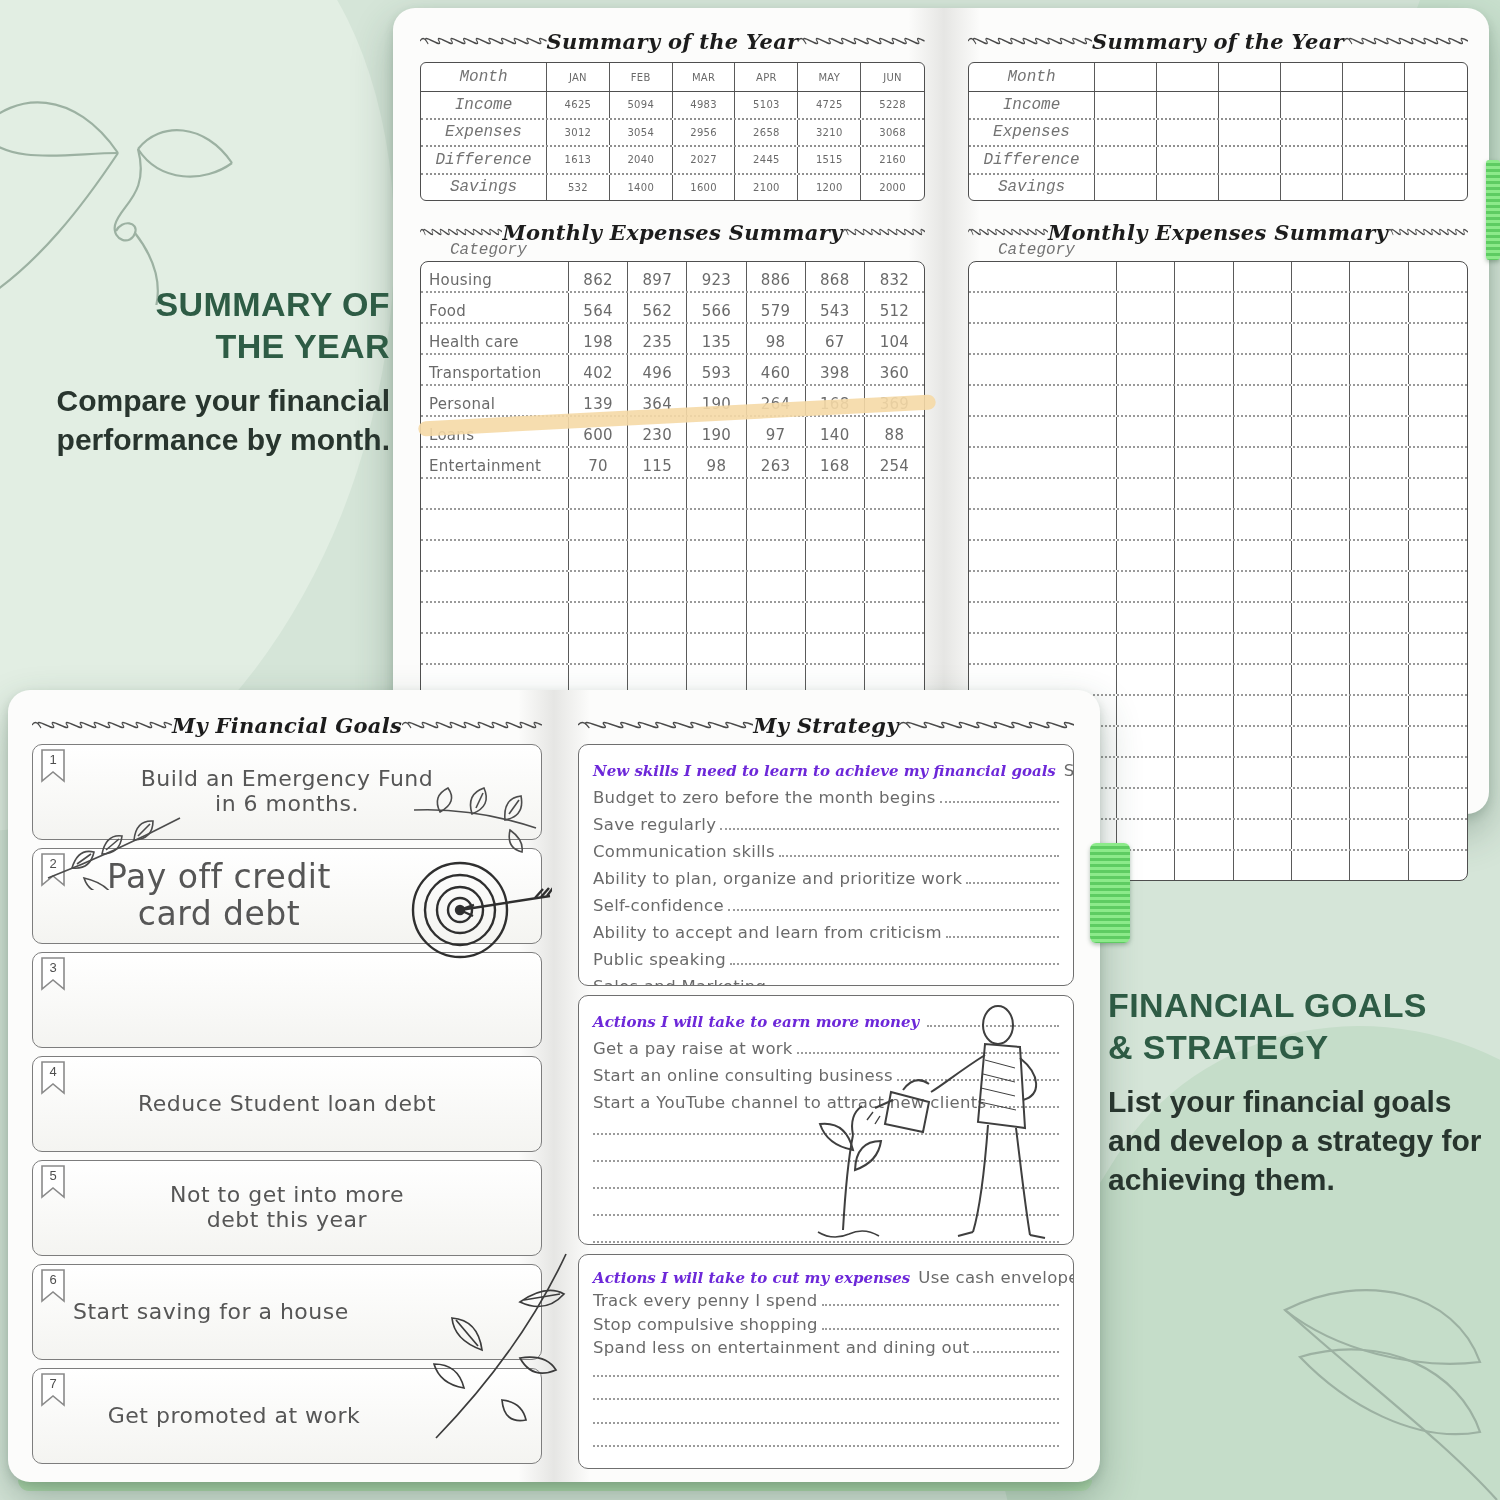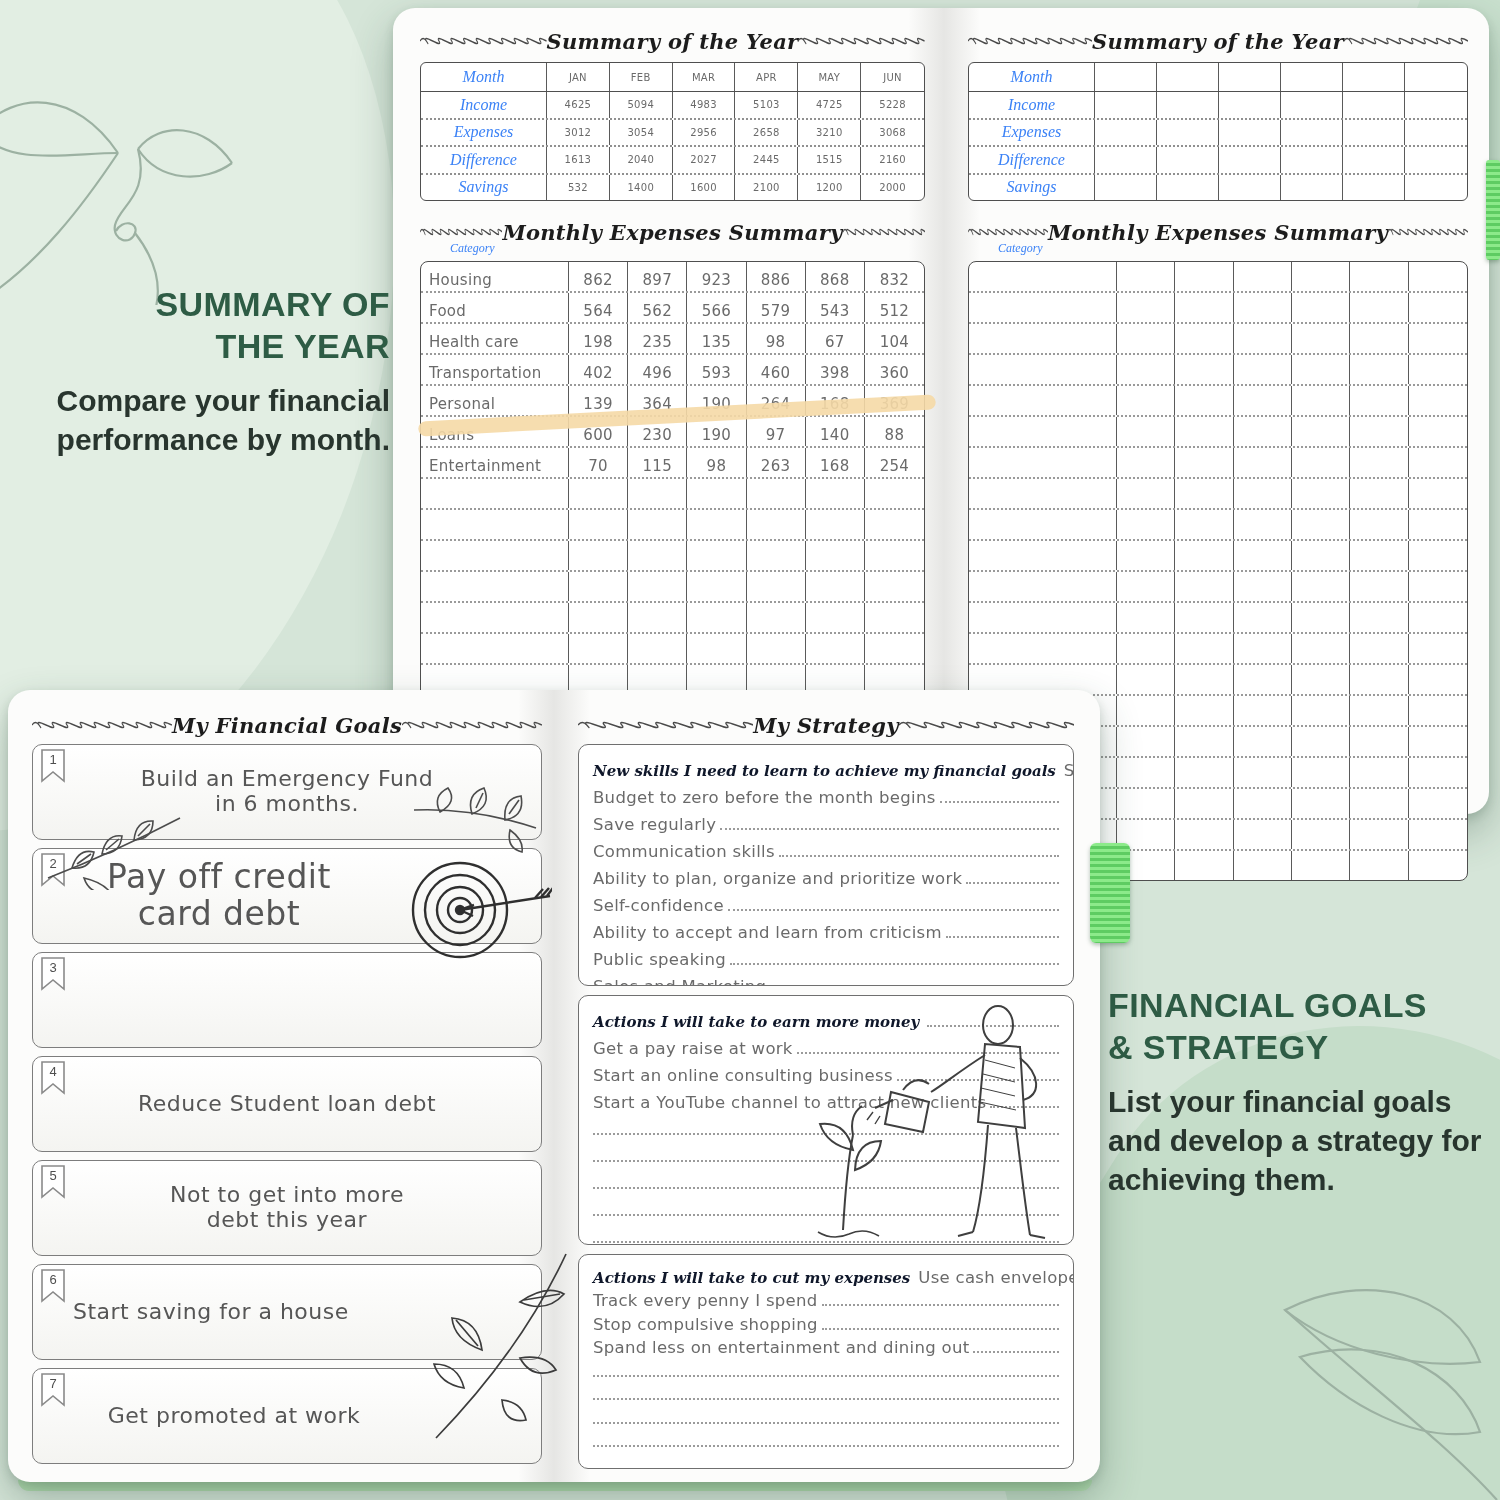--- a/index.html
+++ b/index.html
@@ -18,21 +18,21 @@
   .spread{position:absolute;background:#fcfcfb;border-radius:22px;
           box-shadow:0 18px 40px rgba(45,75,58,.32),0 4px 10px rgba(45,75,58,.18);}
   .gutter{position:absolute;top:0;bottom:0;width:72px;
           background:linear-gradient(90deg,rgba(0,0,0,0) 0%,rgba(80,80,70,.13) 50%,rgba(0,0,0,0) 100%);}
   .page{position:absolute;top:0;bottom:0;}
 
   .titlebar{display:flex;align-items:center;position:relative;height:26px;}
   .wave{flex:1;height:10px;}
   .page-title{font-family:"DejaVu Serif",serif;font-style:italic;font-weight:700;
               font-size:21px;color:#1c1c1c;letter-spacing:.3px;white-space:nowrap;}
-  .script{font-family:Liberation Serif, serif;font-style:italic;color:#3b82f6;}
+  .script{font-family:Liberation Mono, monospace;font-style:italic;color:#737373;}
   .hand{font-family:"DejaVu Sans",sans-serif;color:#6a6a6a;letter-spacing:.3px;}
 
   
   .sum-table{border:1.8px solid #4f4f4f;border-radius:6px;overflow:hidden;background:#fff;}
   .sum-row{display:grid;grid-template-columns:126px repeat(6,1fr);height:25.5px;}
   .sum-row.head{height:28px;border-bottom:1.6px solid #4f4f4f;}
   .sum-row:not(.head):not(:last-child){border-bottom:2px dotted #909090;}
   .sum-cell{display:flex;align-items:center;justify-content:center;border-right:1.3px solid #5a5a5a;
             font-size:15px;overflow:hidden;}
   .sum-cell:last-child{border-right:none;}
@@ -40,21 +40,21 @@
   .sum-cell.hand{font-size:10px;}
 
   
   .exp-table{border:1.8px solid #4f4f4f;border-radius:8px;overflow:hidden;background:#fff;}
   .exp-row{display:grid;grid-template-columns:148px repeat(6,1fr);height:29px;}
   .exp-row:not(:last-child){border-bottom:2px dotted #9a9a9a;}
   .exp-cell{display:flex;align-items:flex-end;justify-content:center;border-right:1.3px solid #5a5a5a;
             font-size:15px;padding-bottom:2px;overflow:hidden;}
   .exp-cell:last-child{border-right:none;}
   .exp-cell.cat{justify-content:flex-start;padding-left:8px;}
-  .category-lab{position:absolute;font-size:12px;}
+  .category-lab{position:absolute;font-size:16px;}
 
   
   .swoosh{position:absolute;left:418px;top:408px;width:518px;height:15px;background:#f5d9a6;
           border-radius:10px;transform:rotate(-3deg);opacity:.9;z-index:3;}
 
   
   .goal-box{position:relative;border:1.6px solid #7d7d7d;border-radius:10px;margin-bottom:8px;
             background:linear-gradient(180deg,#ffffff,#f4f4f1);height:96px;
             display:flex;align-items:center;justify-content:center;padding:0 24px;box-sizing:border-box;}
   .goal-text{font-size:22px;color:#565656;line-height:1.12;text-align:center;white-space:pre-line;
@@ -65,21 +65,21 @@
   .goal-box:nth-child(7){padding-right:130px;}
   .badge{position:absolute;top:4px;left:7px;width:26px;height:34px;}
   .badge .num{position:absolute;top:3px;left:0;width:26px;text-align:center;
               font-size:13px;color:#4e4e4e;}
 
   
   .strat-box{border:1.6px solid #6f6f6f;border-radius:10px;background:#fff;box-sizing:border-box;
              padding:8px 14px 4px 14px;margin-bottom:9px;position:relative;overflow:hidden;}
   .s-row{display:flex;align-items:flex-end;height:27px;}
   .s-row .p-label{font-family:"DejaVu Serif",serif;font-style:italic;font-weight:600;
-                  font-size:15px;color:#0f172a;white-space:nowrap;margin-right:8px;}
+                  font-size:15px;color:#6d28d9;white-space:nowrap;margin-right:8px;}
   .s-row .htxt{font-size:16.5px;white-space:nowrap;margin-right:4px;}
   .dots{flex:1;height:0;border-bottom:2px dotted #9b9b9b;margin-bottom:4px;}
   .strat-box.compact .s-row{height:23.5px;}
 
   
   .mk-title{font-size:34px;font-weight:800;color:#2e5c45;line-height:1.24;letter-spacing:.4px;}
   .mk-body{font-size:30px;font-weight:600;color:#28352e;line-height:1.3;margin-top:14px;}
 
   
   .elastic{background:repeating-linear-gradient(180deg,#8cea8a 0 3px,#5ecc62 3px 6px);

